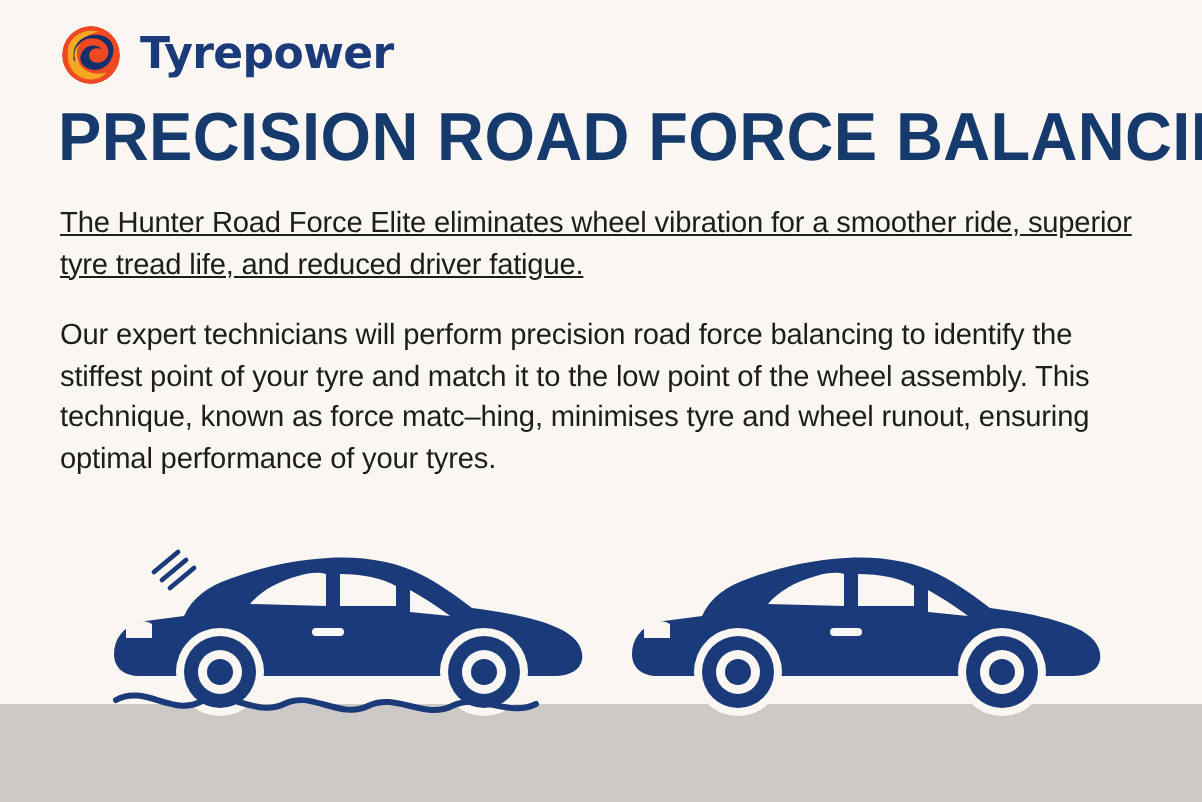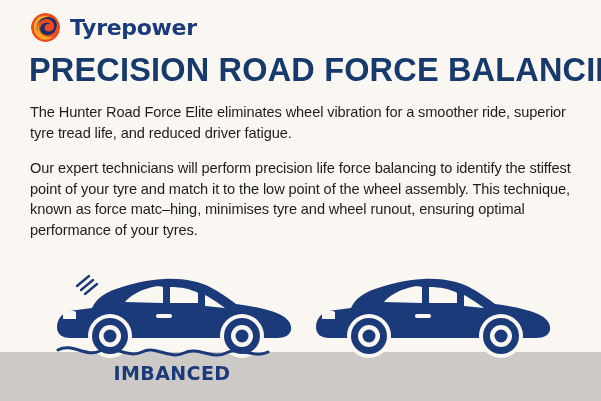--- a/index.html
+++ b/index.html
@@ -67,21 +67,21 @@
   .body-copy {
     position: absolute;
     left: 30px;
     width: 545px;
     color: #1d1d1b;
     font-family: "Liberation Sans", sans-serif;
     font-size: 14.6px;
     line-height: 20.5px;
     letter-spacing: -0.1px;
   }
-  .para-1 { top: 102px; }
+  .para-1 { top: 102px; text-decoration: underline; }
   .para-2 { top: 158px; }
   .body-copy p { margin: 0; }
 
   
   .ground-band {
     position: absolute;
     left: 0;
     top: 352px;
     width: 601px;
     height: 49px;
@@ -145,21 +145,21 @@
     </span>
     <span class="brand-name">Tyrepower</span>
   </div>
 
   <div class="headline">PRECISION ROAD FORCE BALANCING</div>
 
   <div class="body-copy para-1">
     <p>The Hunter Road Force Elite eliminates wheel vibration for a smoother ride, superior tyre tread life, and reduced driver fatigue.</p>
   </div>
   <div class="body-copy para-2">
-    <p>Our expert technicians will perform precision life force balancing to identify the stiffest point of your tyre and match it to the low point of the wheel assembly. This technique, known as force matc–hing, minimises tyre and wheel runout, ensuring optimal performance of your tyres.</p>
+    <p>Our expert technicians will perform precision road force balancing to identify the stiffest point of your tyre and match it to the low point of the wheel assembly. This technique, known as force matc–hing, minimises tyre and wheel runout, ensuring optimal performance of your tyres.</p>
   </div>
 
   <div class="ground-band"></div>
 
   <div class="car-figure left">
     <svg class="car-svg" viewBox="0 0 248 100" aria-hidden="true">
       <g stroke="#1b3a7a" stroke-width="2.4" stroke-linecap="round" fill="none">
         <line x1="29" y1="24" x2="41" y2="14"></line>
         <line x1="33" y1="28" x2="45" y2="18"></line>
         <line x1="37" y1="32" x2="49" y2="22"></line>
@@ -220,15 +220,14 @@
       </g>
       <g>
         <circle cx="194" cy="74" r="22" fill="#faf7f2"></circle>
         <circle cx="194" cy="74" r="18" fill="#1b3a7a"></circle>
         <circle cx="194" cy="74" r="11" fill="#faf7f2"></circle>
         <circle cx="194" cy="74" r="6.5" fill="#1b3a7a"></circle>
       </g>
     </svg>
   </div>
 
-  <div class="car-label left">IMBANCED</div>
 
 </div>
 
 </body></html>

